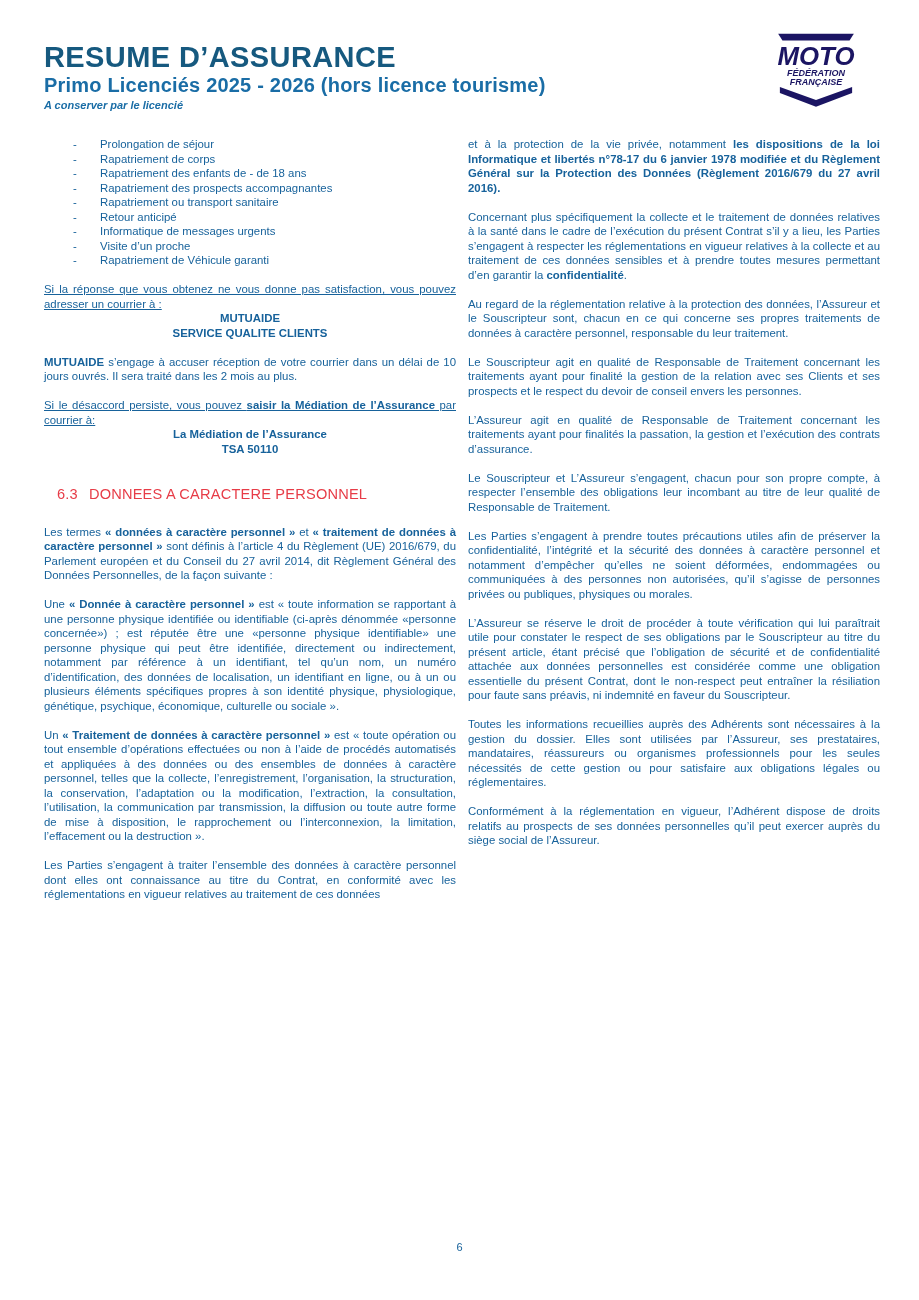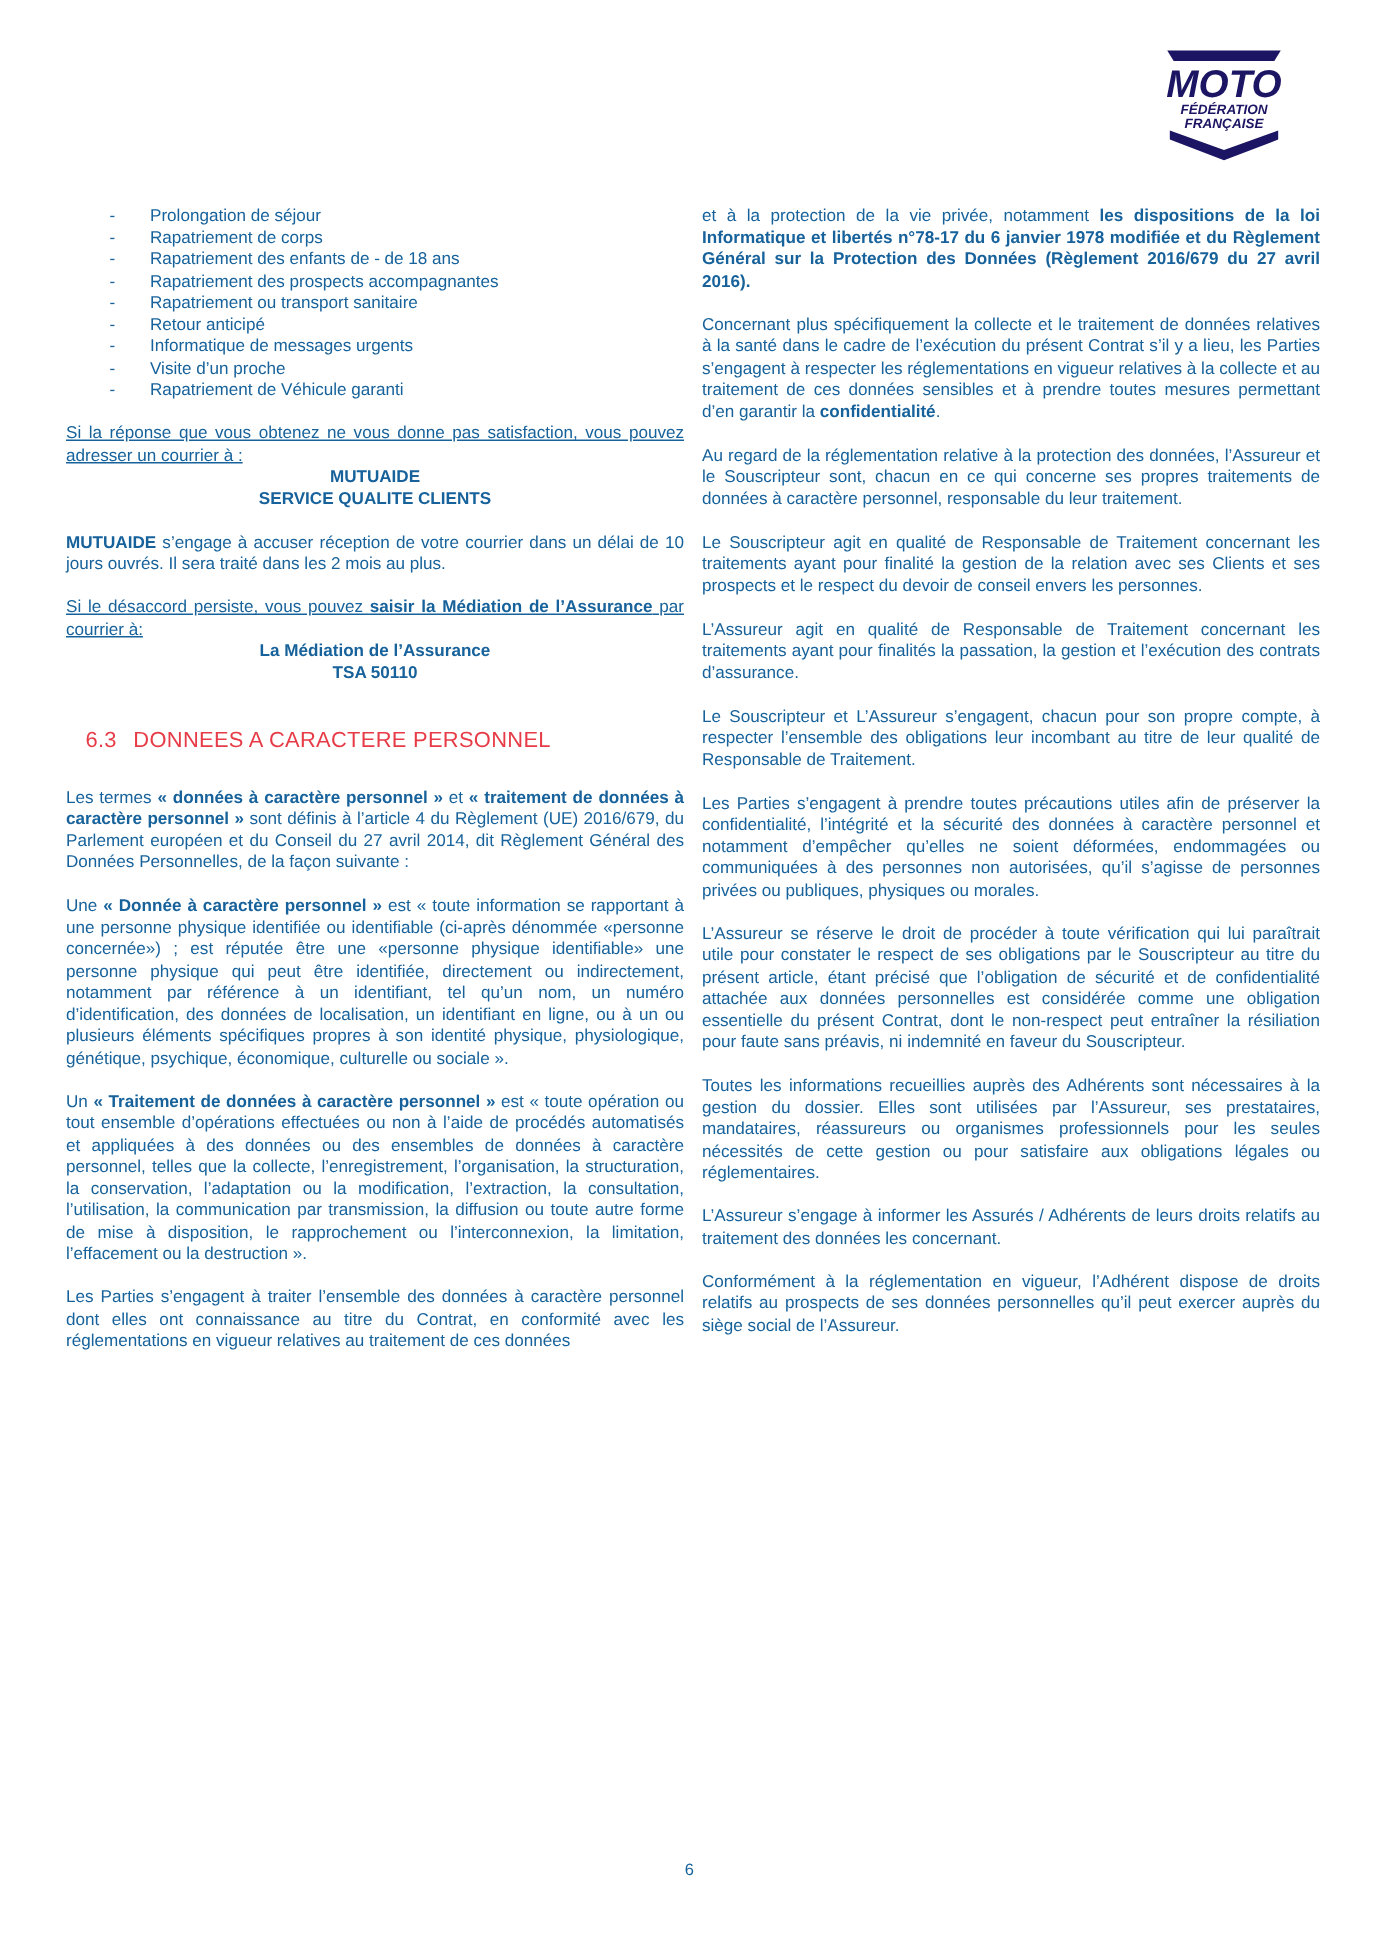--- a/index.html
+++ b/index.html
@@ -59,20 +59,25 @@
   .page-footer{
     position:absolute;left:0;top:1241px;width:100%;
     text-align:center;font-size:11px;color:#17629b;
   }
 </style>
 </head>
 <body>
 
 <div class="page">
 
+  <div class="doc-header">
+    <h1 class="doc-title">RESUME D’ASSURANCE</h1>
+    <h2 class="doc-subtitle">Primo Licenciés 2025 - 2026 (hors licence tourisme)</h2>
+    <p class="doc-note">A conserver par le licencié</p>
+  </div>
 
   <div class="logo">
     <svg viewBox="0 0 100 90" xmlns="http://www.w3.org/2000/svg">
       <g fill="#1b1563">
         <polygon points="6,4 94,4 89,12 11,12"></polygon>
         <text x="50" y="40" text-anchor="middle" font-size="30" font-weight="bold" font-style="italic" font-family="Liberation Sans, sans-serif">MOTO</text>
         <text x="50" y="53" text-anchor="middle" font-size="10.5" font-weight="bold" font-style="italic" font-family="Liberation Sans, sans-serif">FÉDÉRATION</text>
         <text x="50" y="64" text-anchor="middle" font-size="10.5" font-weight="bold" font-style="italic" font-family="Liberation Sans, sans-serif">FRANÇAISE</text>
         <polygon points="8,66 50,81 92,66 92,73 50,89 8,73"></polygon>
       </g>
@@ -121,19 +126,18 @@
   <div class="col col-right">
     <p><span>et à la protection de la vie privée, notamment </span><span style="font-weight: bold;">les dispositions de la loi Informatique et libertés n°78-17 du 6 janvier 1978 modifiée et du Règlement Général sur la Protection des Données (Règlement 2016/679 du 27 avril 2016).</span></p>
     <p><span>Concernant plus spécifiquement la collecte et le traitement de données relatives à la santé dans le cadre de l’exécution du présent Contrat s’il y a lieu, les Parties s’engagent à respecter les réglementations en vigueur relatives à la collecte et au traitement de ces données sensibles et à prendre toutes mesures permettant d’en garantir la </span><span style="font-weight: bold;">confidentialité</span><span>.</span></p>
     <p>Au regard de la réglementation relative à la protection des données, l’Assureur et le Souscripteur sont, chacun en ce qui concerne ses propres traitements de données à caractère personnel, responsable du leur traitement.</p>
     <p>Le Souscripteur agit en qualité de Responsable de Traitement concernant les traitements ayant pour finalité la gestion de la relation avec ses Clients et ses prospects et le respect du devoir de conseil envers les personnes.</p>
     <p>L’Assureur agit en qualité de Responsable de Traitement concernant les traitements ayant pour finalités la passation, la gestion et l’exécution des contrats d’assurance.</p>
     <p>Le Souscripteur et L’Assureur s’engagent, chacun pour son propre compte, à respecter l’ensemble des obligations leur incombant au titre de leur qualité de Responsable de Traitement.</p>
     <p>Les Parties s’engagent à prendre toutes précautions utiles afin de préserver la confidentialité, l’intégrité et la sécurité des données à caractère personnel et notamment d’empêcher qu’elles ne soient déformées, endommagées ou communiquées à des personnes non autorisées, qu’il s’agisse de personnes privées ou publiques, physiques ou morales.</p>
     <p>L’Assureur se réserve le droit de procéder à toute vérification qui lui paraîtrait utile pour constater le respect de ses obligations par le Souscripteur au titre du présent article, étant précisé que l’obligation de sécurité et de confidentialité attachée aux données personnelles est considérée comme une obligation essentielle du présent Contrat, dont le non-respect peut entraîner la résiliation pour faute sans préavis, ni indemnité en faveur du Souscripteur.</p>
     <p>Toutes les informations recueillies auprès des Adhérents sont nécessaires à la gestion du dossier. Elles sont utilisées par l’Assureur, ses prestataires, mandataires, réassureurs ou organismes professionnels pour les seules nécessités de cette gestion ou pour satisfaire aux obligations légales ou réglementaires.</p>
-    <p>L’Assureur s’engage à informer les Assurés / Adhérents de leurs droits relatifs au traitement des données les concernant.</p>
     <p>Conformément à la réglementation en vigueur, l’Adhérent dispose de droits relatifs au prospects de ses données personnelles qu’il peut exercer auprès du siège social de l’Assureur.</p>
   </div>
 
   <div class="page-footer">6</div>
 
 </div>
 
 </body></html>

